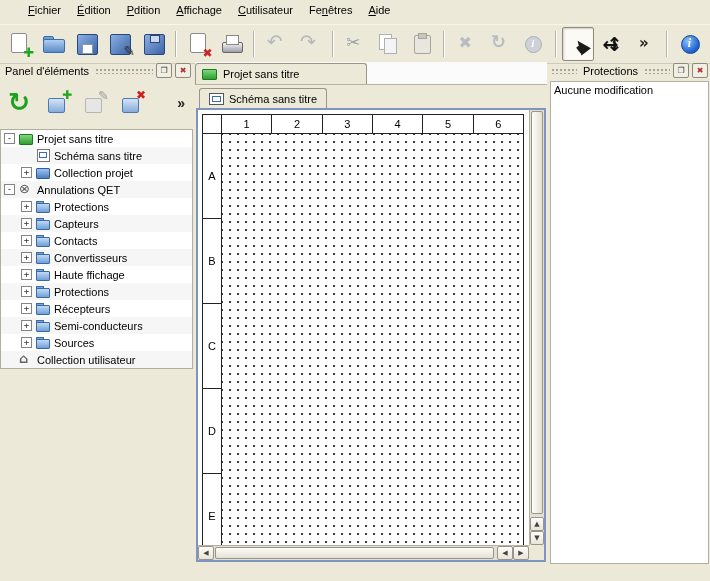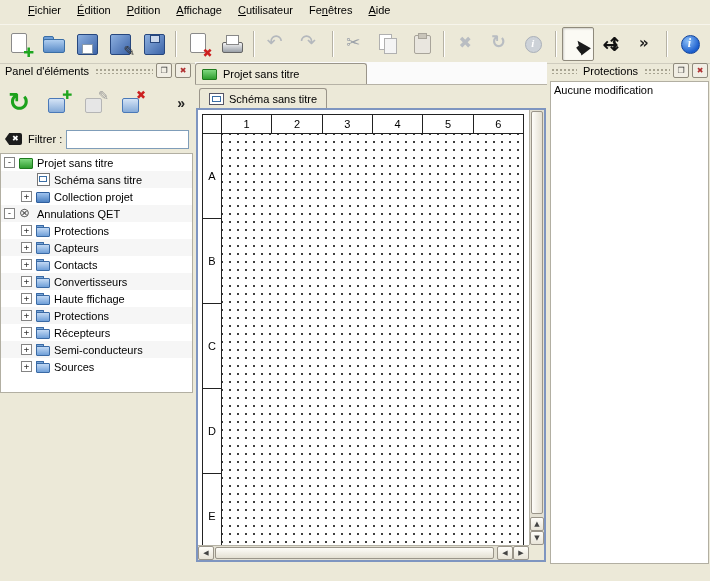--- a/index.html
+++ b/index.html
@@ -259,25 +259,20 @@
         <span class="lbtn disabled">
         <span class="ticon ti-eledit"></span>
       </span>
         <span class="lbtn">
         <span class="ticon ti-eldel"></span>
       </span>
       </span>
     <span class="overflow-btn">»</span>
   </div>
 
-  <div class="filter-row">
-    <span class="ti-clearfilter"></span>
-    <span>Filtrer :</span>
-    <input class="filter-input" type="text" value="" style="">
-  </div>
 
   <div class="tree">
 
   <div class="trow lvl0">
       <span class="exp">-</span>
       <span class="tic tri-project"></span>
       <span class="tlabel">Projet sans titre</span>
     </div>
       <div class="trow lvl1">
       <span class="exp"></span>
@@ -331,20 +326,25 @@
     </div>
       <div class="trow lvl1">
       <span class="exp">+</span>
       <span class="tic tri-folder"></span>
       <span class="tlabel">Semi-conducteurs</span>
     </div>
       <div class="trow lvl1">
       <span class="exp">+</span>
       <span class="tic tri-folder"></span>
       <span class="tlabel">Sources</span>
+    </div>
+      <div class="trow lvl0">
+      <span class="exp"></span>
+      <span class="tic tri-home"></span>
+      <span class="tlabel">Collection utilisateur</span>
     </div>
     </div>
 </div>
 
 <div id="mdi">
   <div class="project-tabbar">
     <div class="ptab">
       <span class="ptab-icon"></span>
       <span>Projet sans titre</span>
     </div>

